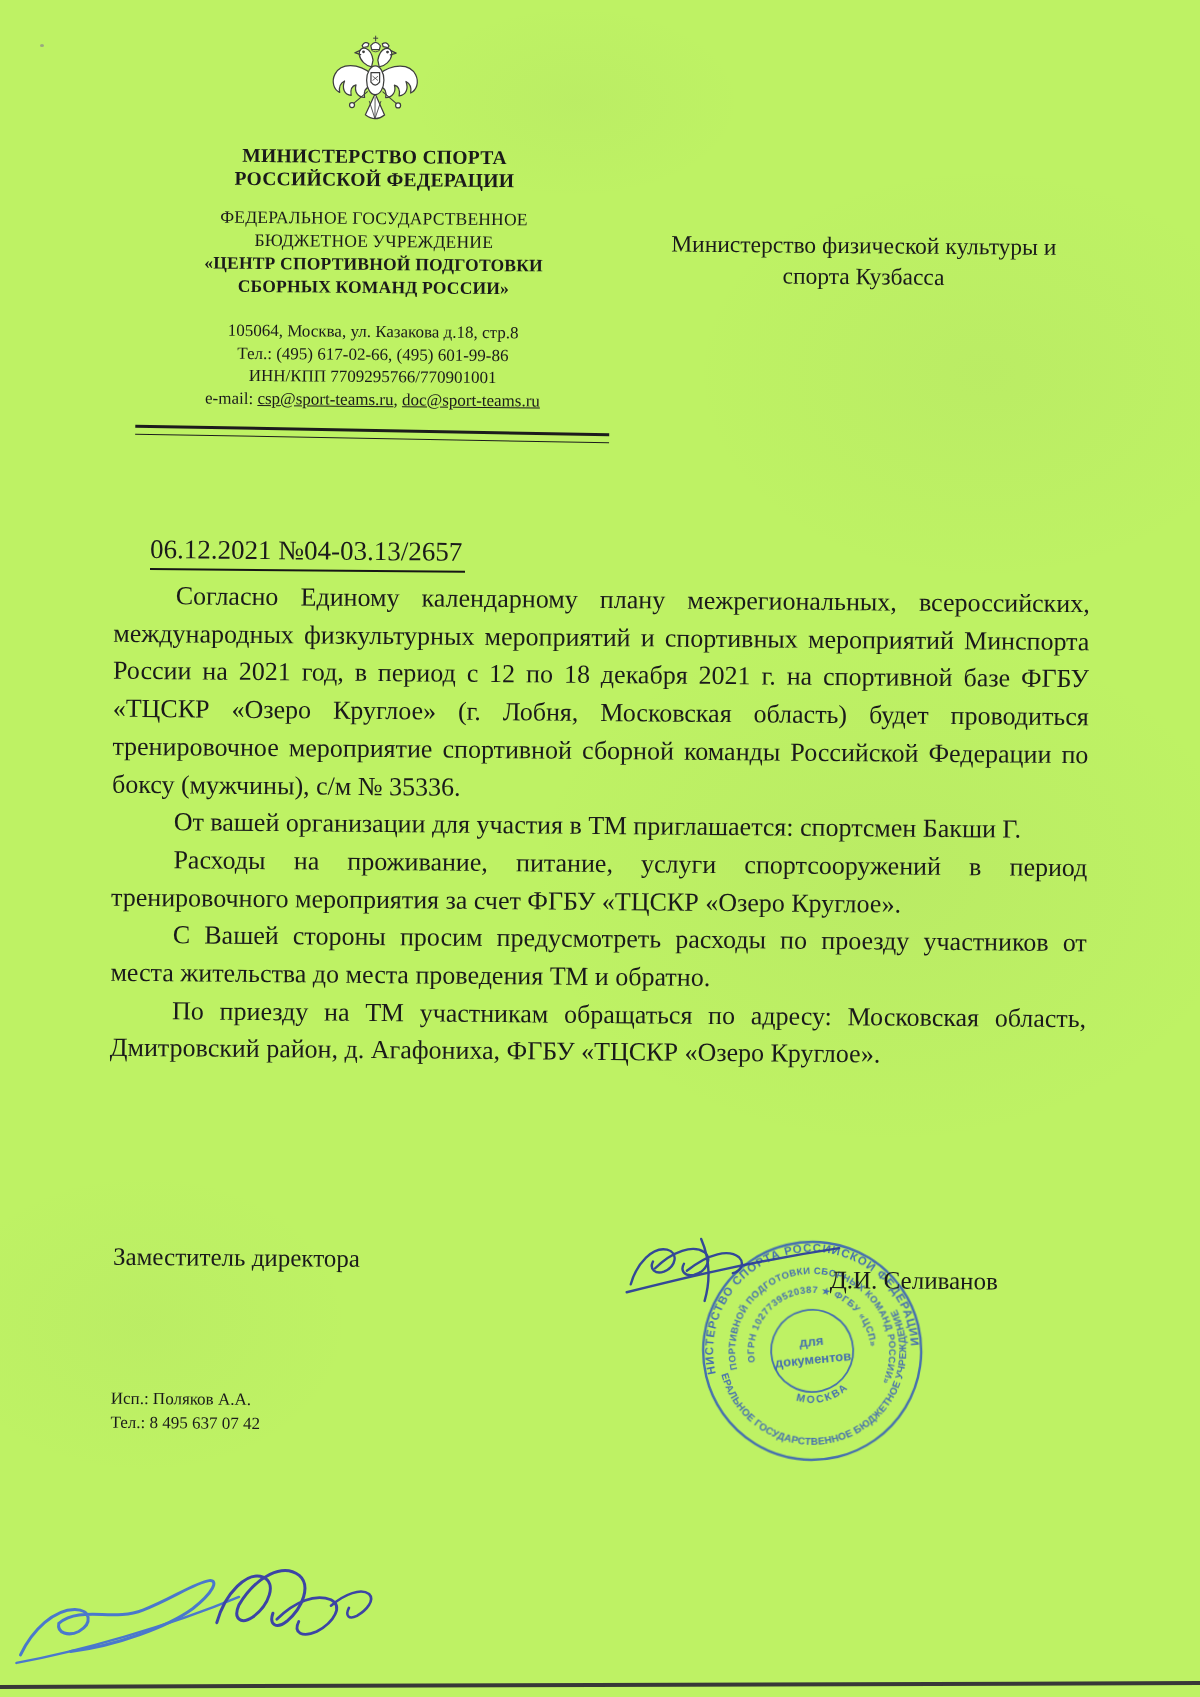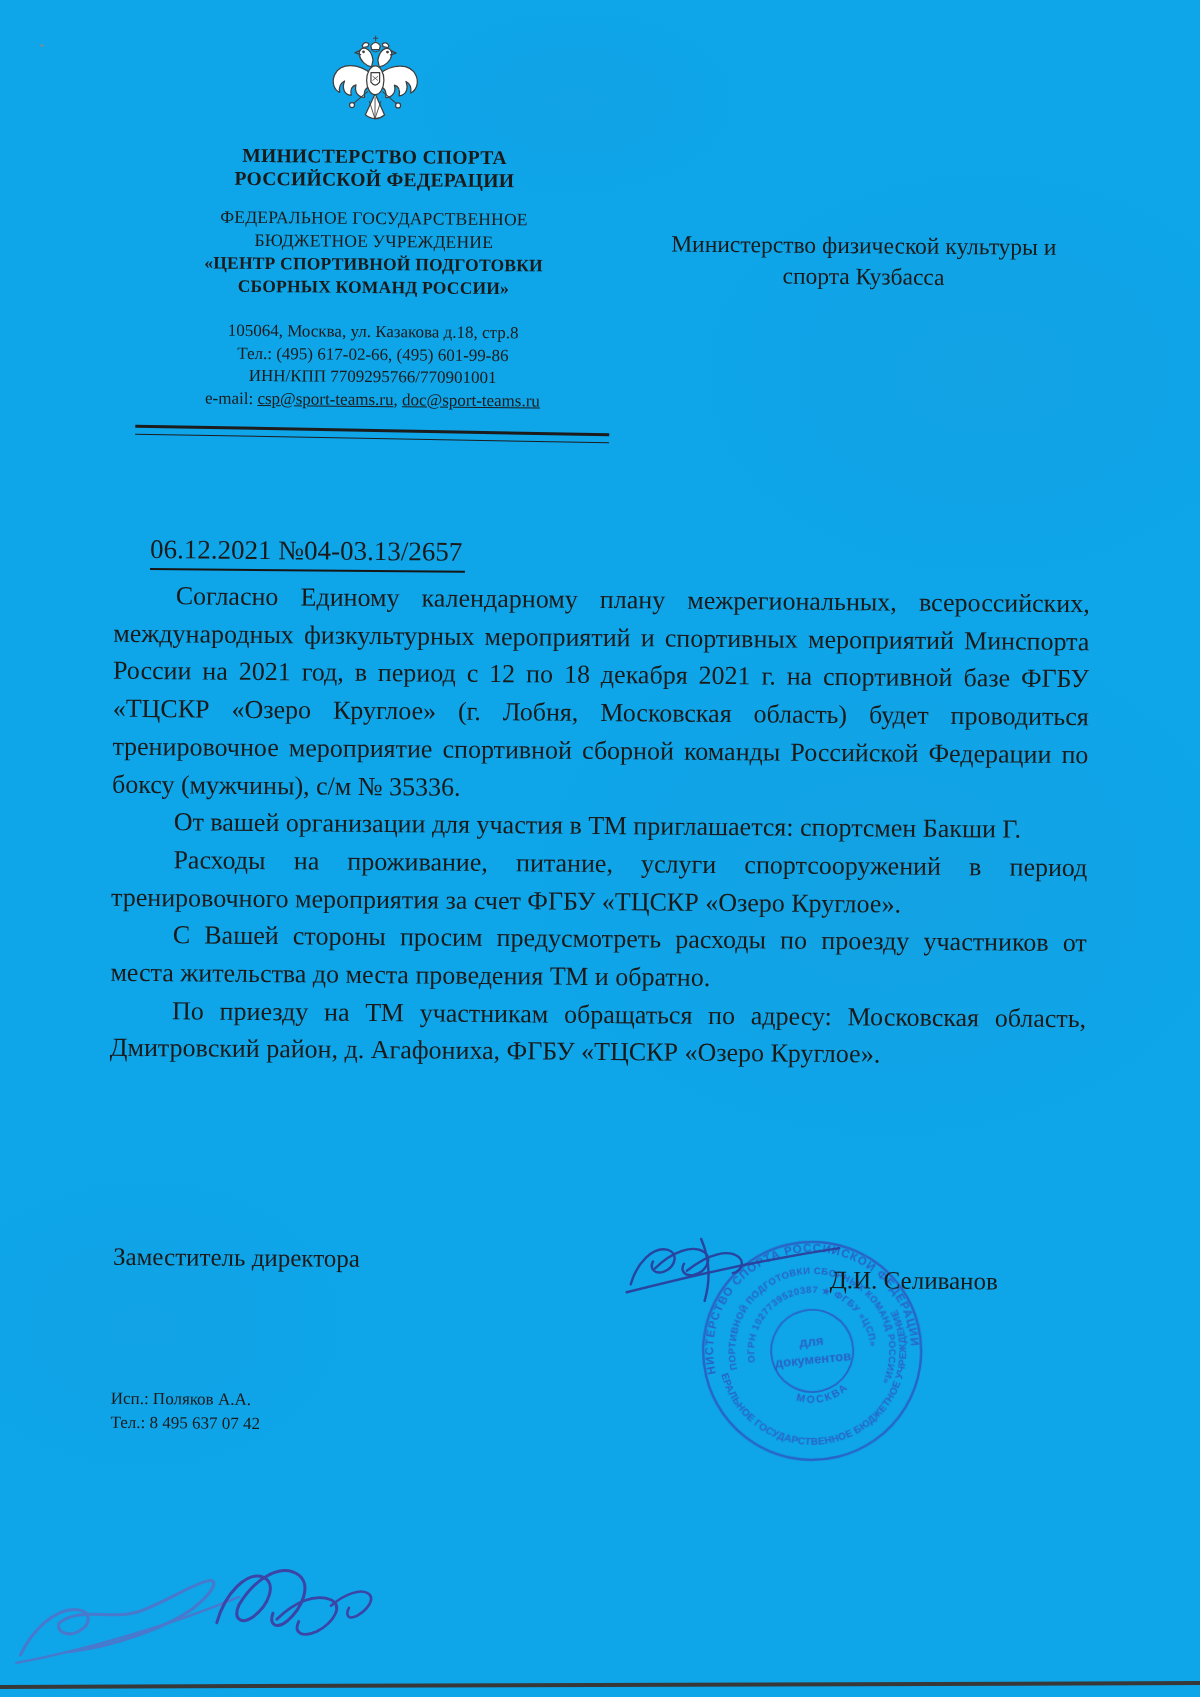--- a/index.html
+++ b/index.html
@@ -1,21 +1,21 @@
 <!DOCTYPE html>
 <html><head>
 <meta charset="utf-8">
 <style>
   html,body{margin:0;padding:0;}
   body{
     width:1200px;height:1697px;position:relative;background:#ffffff;
     font-family:"Liberation Serif","DejaVu Serif",serif;color:#1a1a1a;
     overflow:hidden;
   }
-  .page{position:absolute;inset:0;background:#0ea5e9;overflow:hidden;}
+  .page{position:absolute;inset:0;background:#bef264;overflow:hidden;}
   .page::before{
     content:"";position:absolute;inset:0;pointer-events:none;
     background:
       radial-gradient(420px 300px at 82% 22%, rgba(110,110,110,.045), transparent 70%),
       radial-gradient(520px 380px at 74% 52%, rgba(110,110,110,.05), transparent 70%),
       radial-gradient(300px 220px at 12% 78%, rgba(110,110,110,.035), transparent 70%),
       radial-gradient(240px 140px at 48% 6%, rgba(110,110,110,.035), transparent 70%);
   }
   .content{position:absolute;inset:0;transform:rotate(0.5deg);transform-origin:600px 800px;}
 

